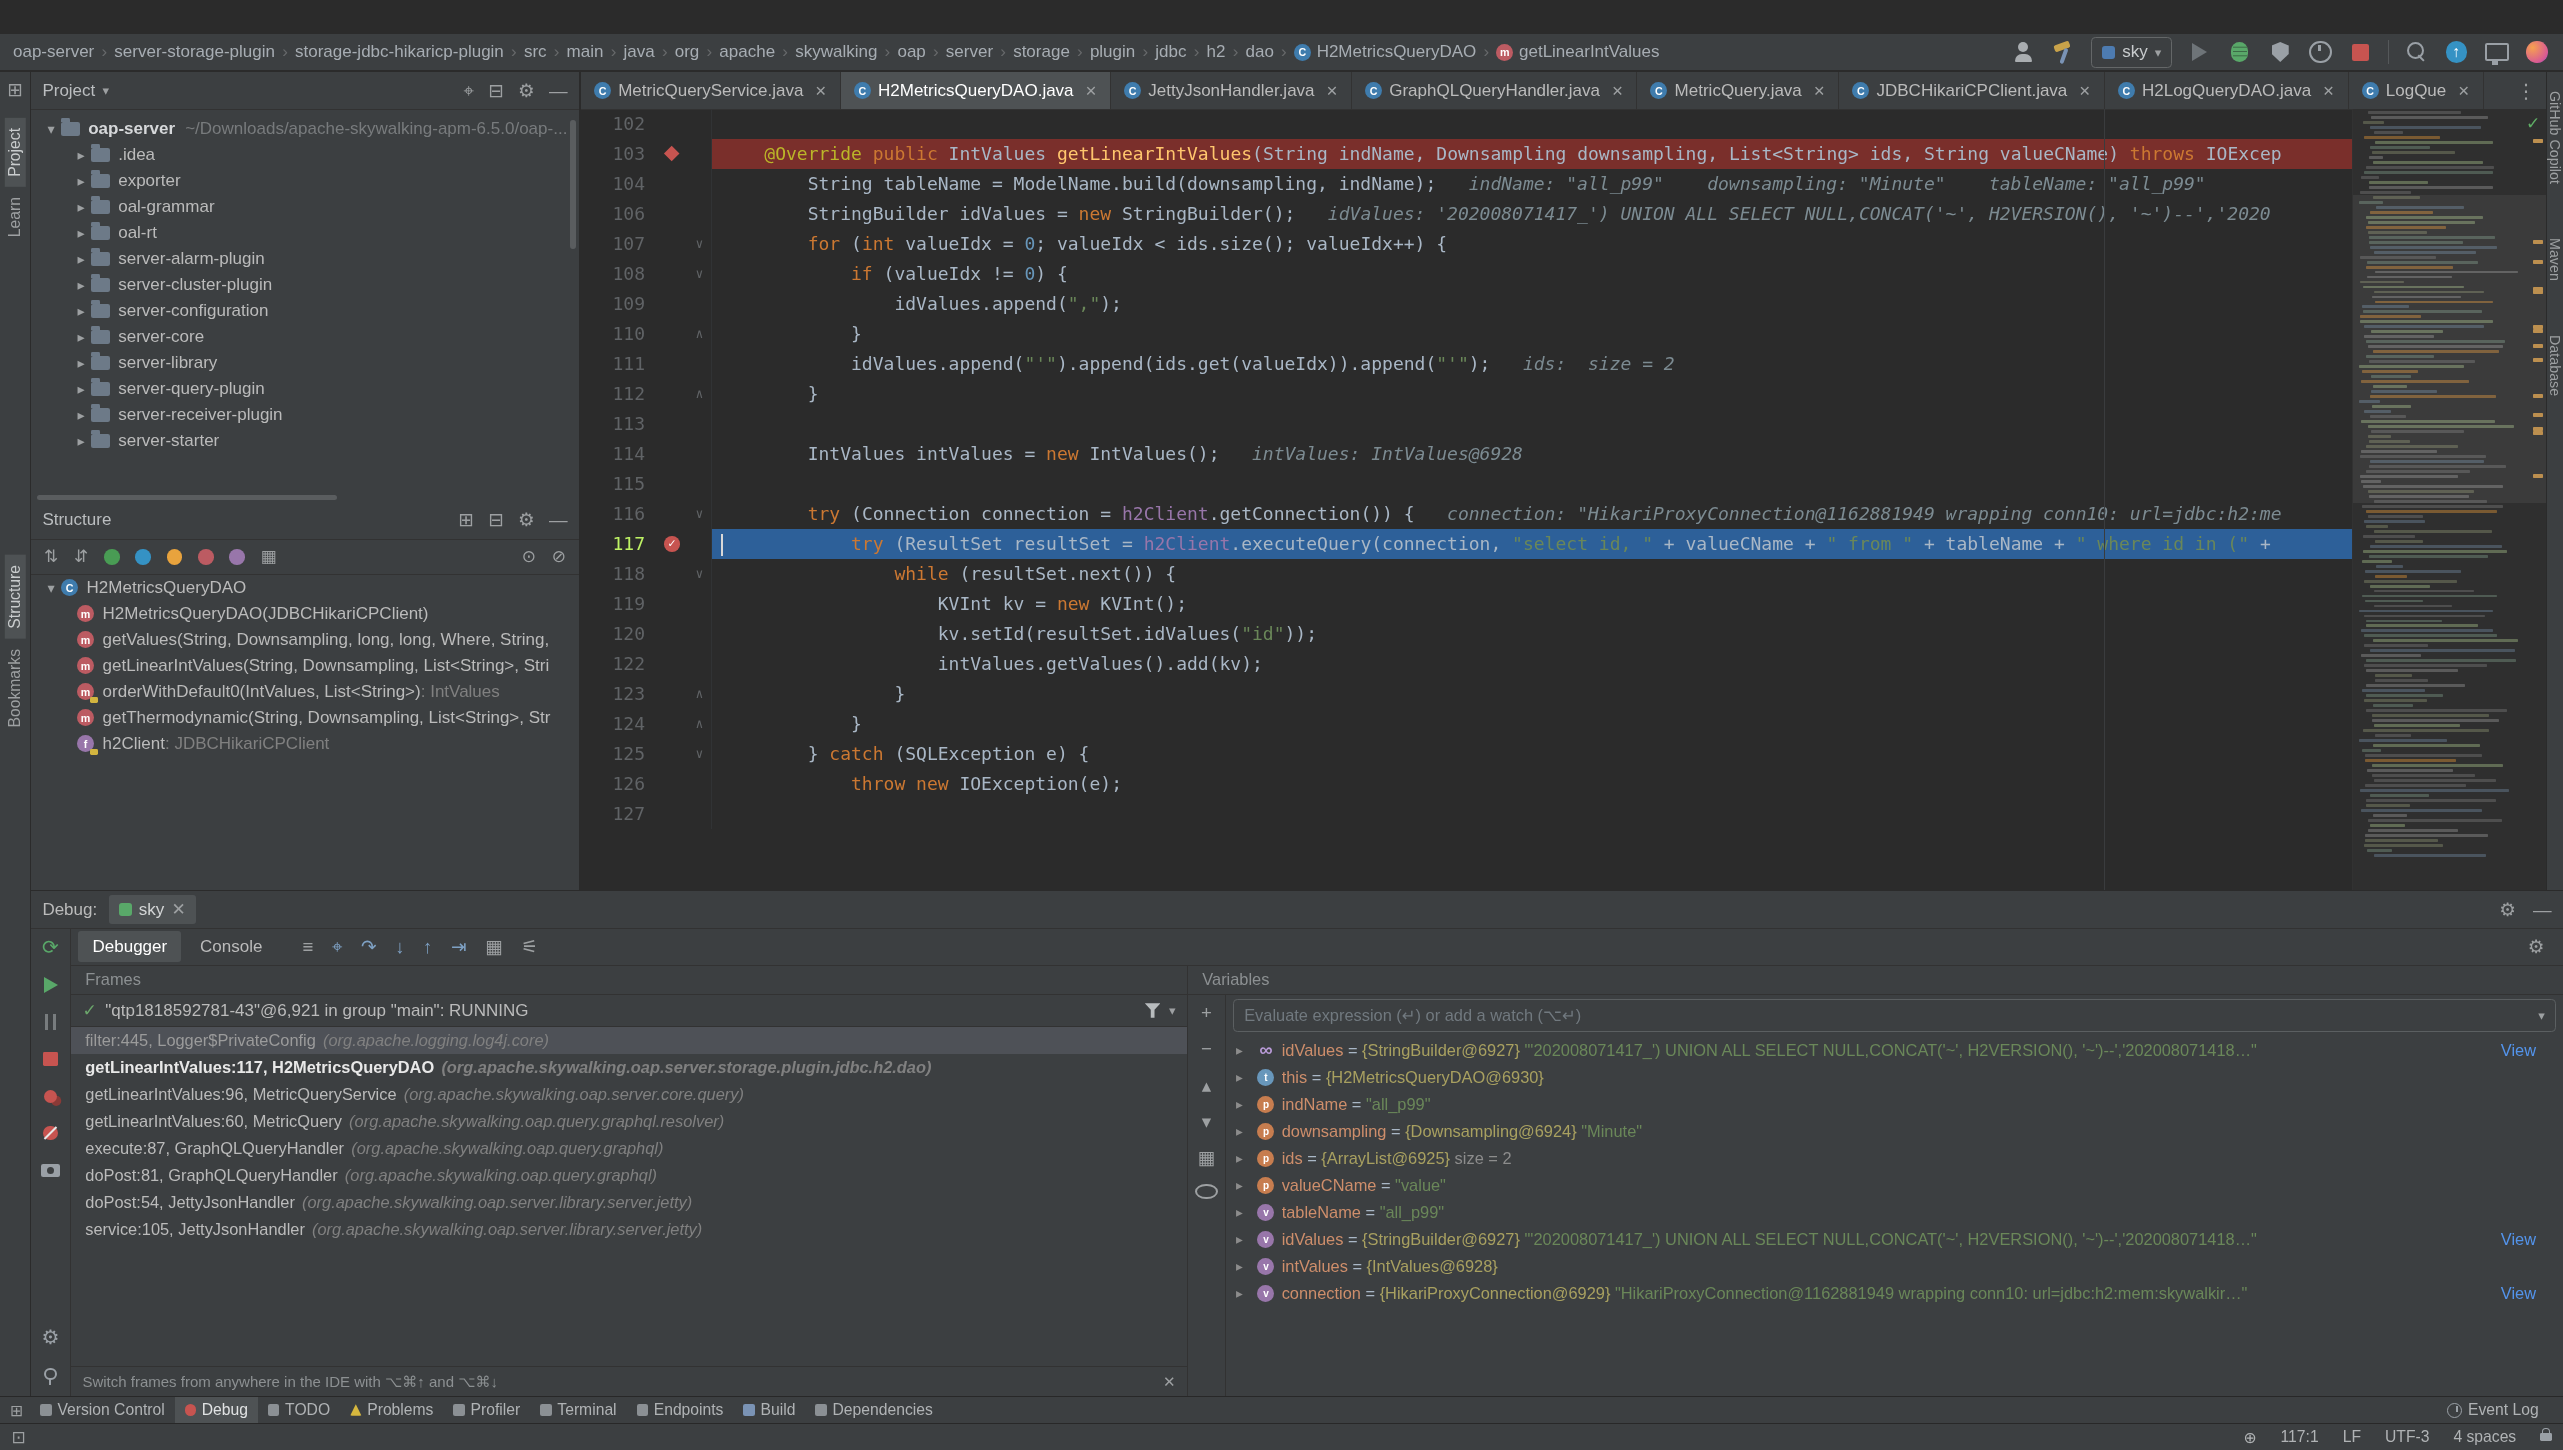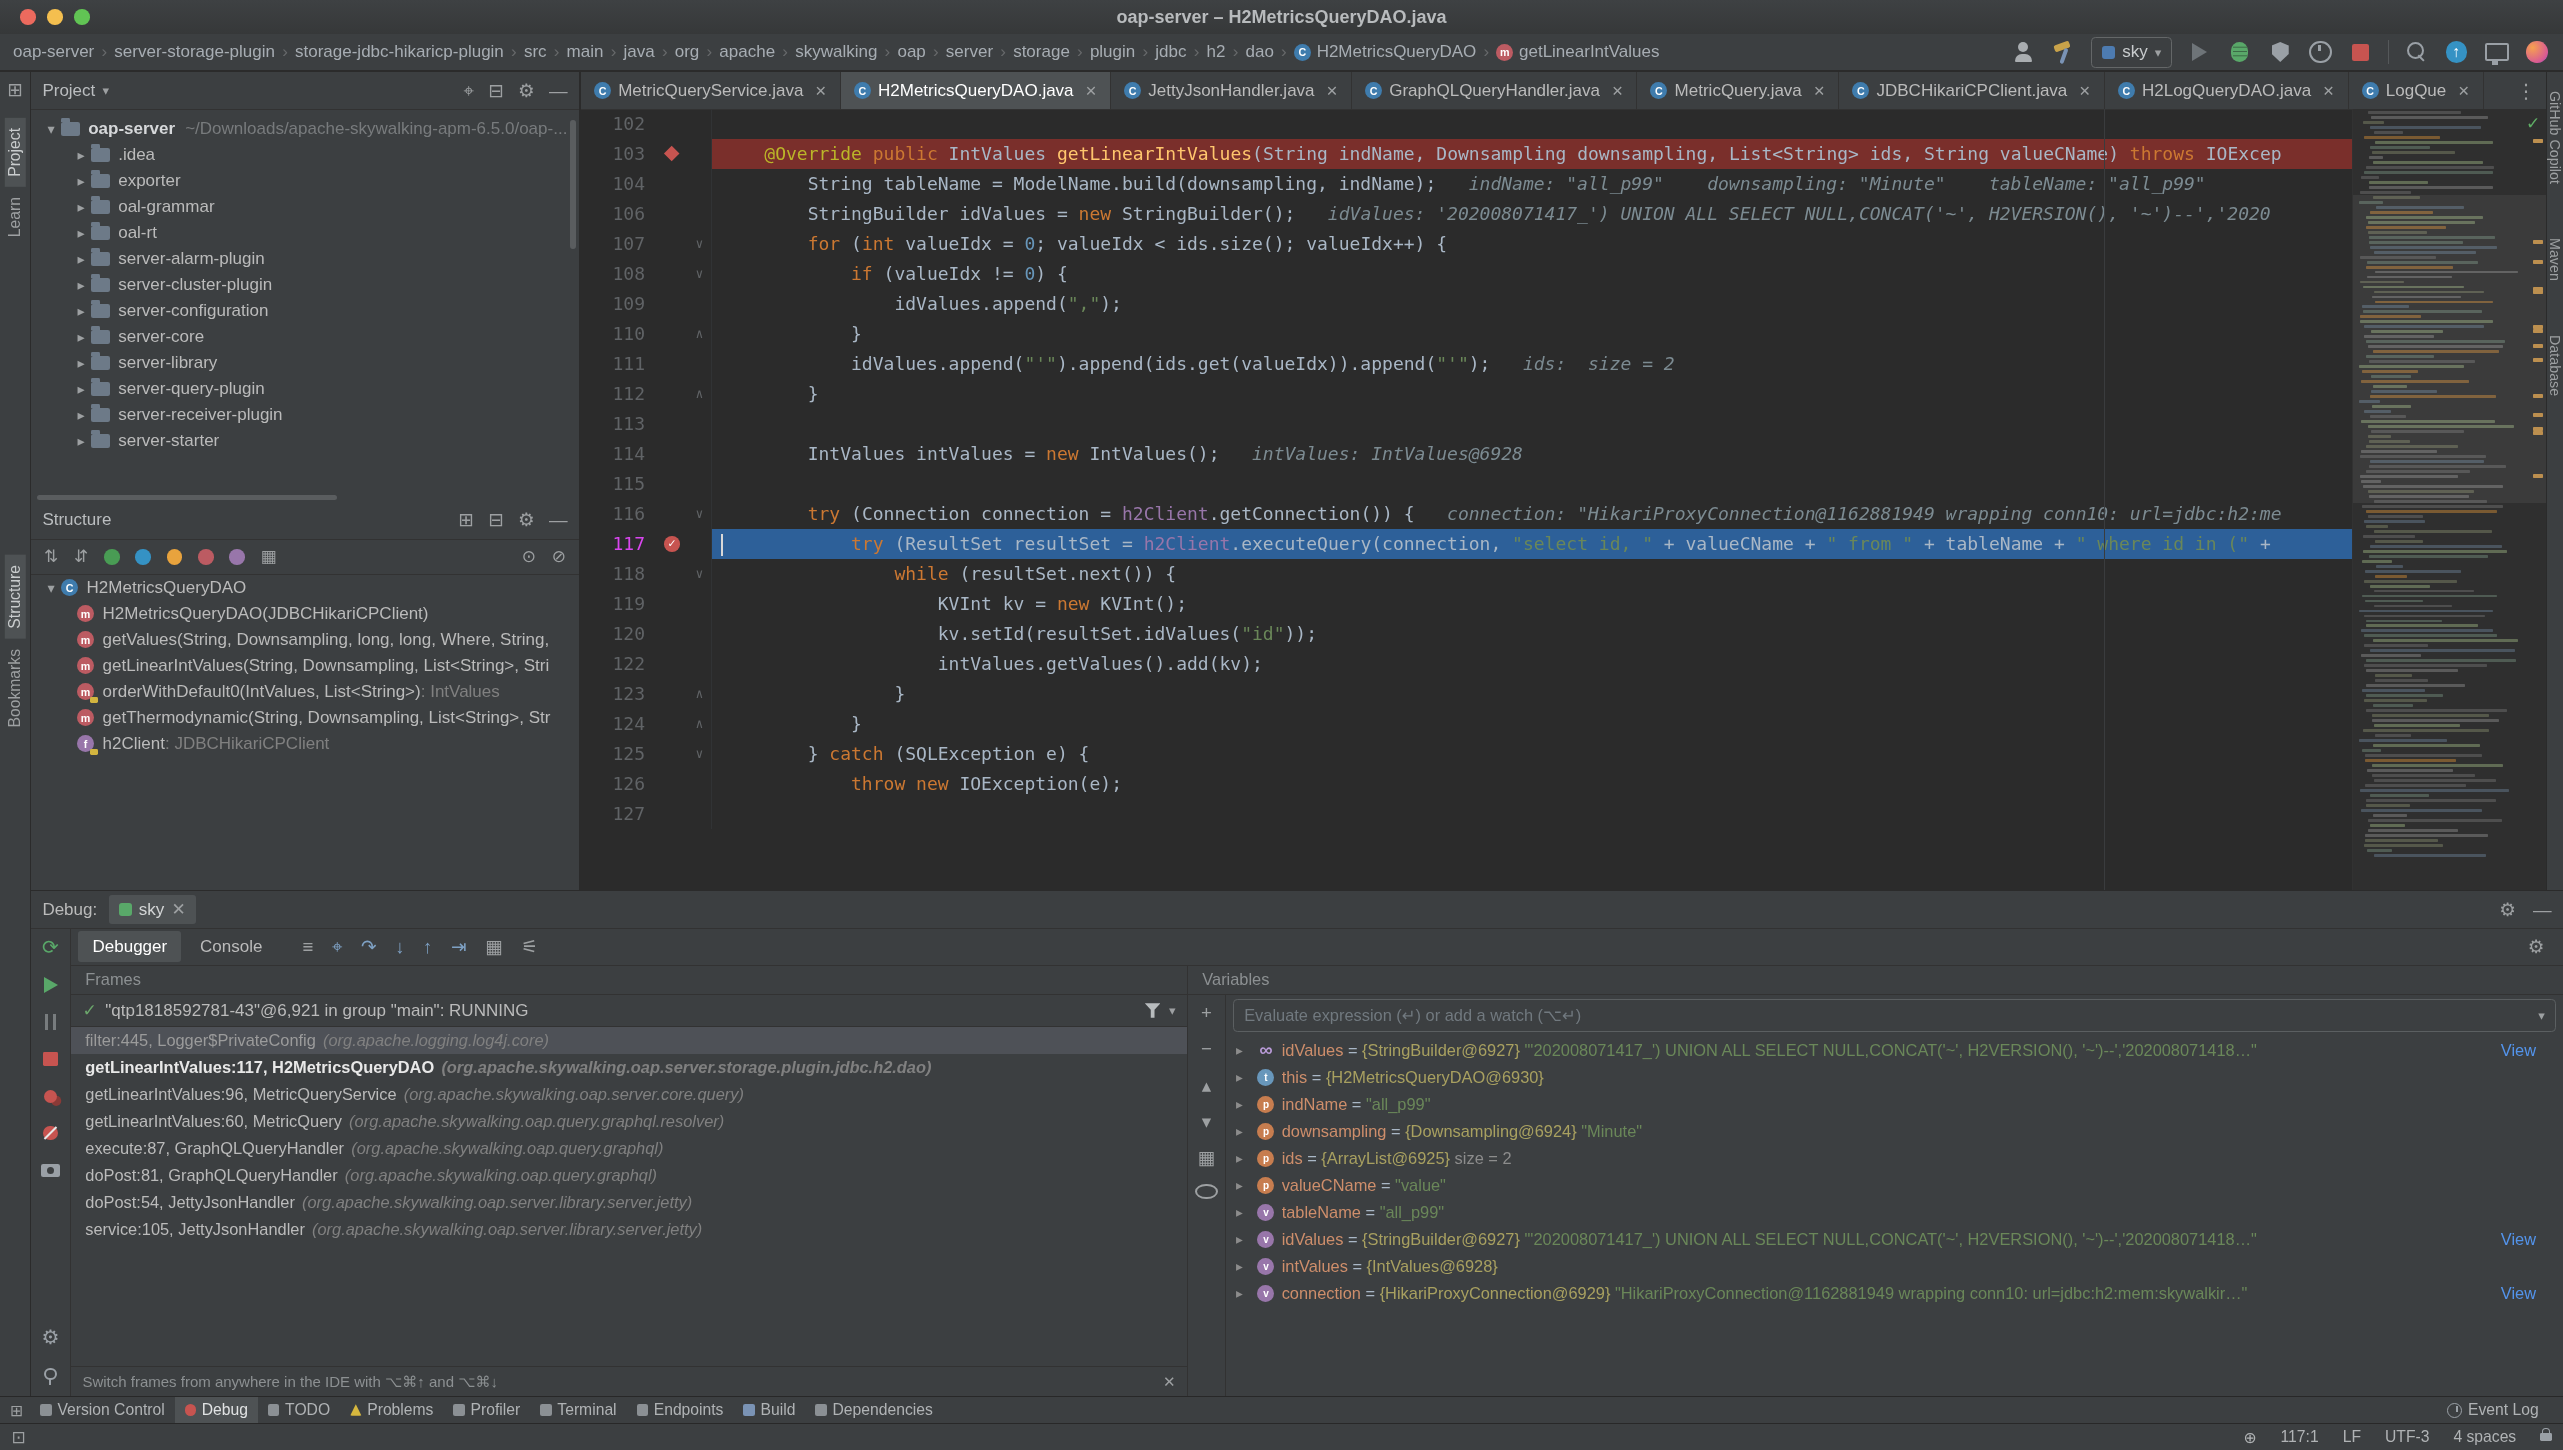--- a/index.html
+++ b/index.html
@@ -95,21 +95,21 @@
   .tab-actions{margin-left:auto;display:flex;align-items:center;gap:10px;padding:0 10px;color:#9da0a2;font-size:20px;}
   #code-area{position:absolute;left:0;right:0;top:37px;bottom:0;overflow:hidden;font-family:"DejaVu Sans Mono",monospace;}
   #code-lines{position:absolute;inset:0;}
   .cl{height:30px;display:flex;align-items:stretch;font-size:18px;line-height:30px;}
   .gn{width:64px;text-align:right;padding-right:11.4px;color:#606366;flex:none;}
   .gi{width:31px;flex:none;display:flex;align-items:center;justify-content:center;}
   .gf{width:24px;flex:none;color:#606366;font-size:13px;text-align:center;line-height:30px;border-right:0.7px solid #313335;}
   .lc{flex:1;overflow:hidden;white-space:pre;padding-left:8.6px;position:relative;}
   .cl.bp .lc{background:#7a2f2b;}
   .cl.exec .lc{background:#2d6099;}
-  .cl.exec .gn{color:#d946ef;}
+  .cl.exec .gn{color:#bef264;}
   .caret{display:inline-block;width:2.1px;height:21.5px;background:#d8d8d8;vertical-align:middle;margin-right:-2.1px;}
   .tp{color:#a9b7c6}.tk{color:#cc7832}.ta{color:#bbb529}.ts{color:#6a8759}.tn{color:#6897bb}
   .tf{color:#9876aa}.td{color:#ffc66d}.th{color:#7c8b92;font-style:italic;}
   .bp-diamond{width:11.4px;height:11.4px;background:#c75450;transform:rotate(45deg);}
   .bp-dot{width:15.7px;height:15.7px;background:#c75450;border-radius:50%;color:#ffffff;font-size:10.7px;line-height:15.7px;text-align:center;font-family:"Liberation Sans",sans-serif;}
   #margin-line{position:absolute;left:1523px;top:0;bottom:0;width:0.7px;background:#3a3c3e;}
   #minimap{position:absolute;right:0;top:0;bottom:0;width:193px;background:#2f2f2f;border-left:0.7px solid #323232;overflow:hidden;}
   .mm-bar{height:2.9px;border-radius:0.7px;margin:2.1px 0 0 7.2px;}
   .mm-view{position:absolute;left:0;right:0;top:86px;height:308px;background:rgba(255,255,255,0.06);}
   .mm-tick{position:absolute;right:2.9px;width:10px;height:3.6px;background:#bc8f4f;border-radius:0.7px;}
@@ -188,28 +188,20 @@
     display:flex;align-items:center;padding:0 11.4px;box-sizing:border-box;font-size:15.7px;color:#b0b3b5;}
   #status-right{margin-left:auto;display:flex;align-items:center;gap:24px;}
   .lock-icon{width:11.4px;height:8.6px;background:#9aa0a6;border-radius:1.4px;position:relative;display:inline-block;}
   .lock-icon::before{content:"";position:absolute;left:2.1px;top:-5px;width:7.2px;height:5px;border:1.4px solid #9aa0a6;border-bottom:none;border-radius:3.6px 3.6px 0 0;box-sizing:border-box;}
 </style>
 </head>
 <body>
 
 <div id="app">
 
-  <div id="titlebar">
-    <div class="lights">
-      <span class="light l-close"></span>
-      <span class="light l-min"></span>
-      <span class="light l-zoom"></span>
-    </div>
-    <div class="tb-title">oap-server – H2MetricsQueryDAO.java</div>
-  </div>
 
   <div id="navbar">
     <div id="breadcrumbs">
         <span class="crumb">
           <span>oap-server</span>
         </span>
         <span class="crumb-sep">›</span>
         <span class="crumb">
           <span>server-storage-plugin</span>
         </span>

